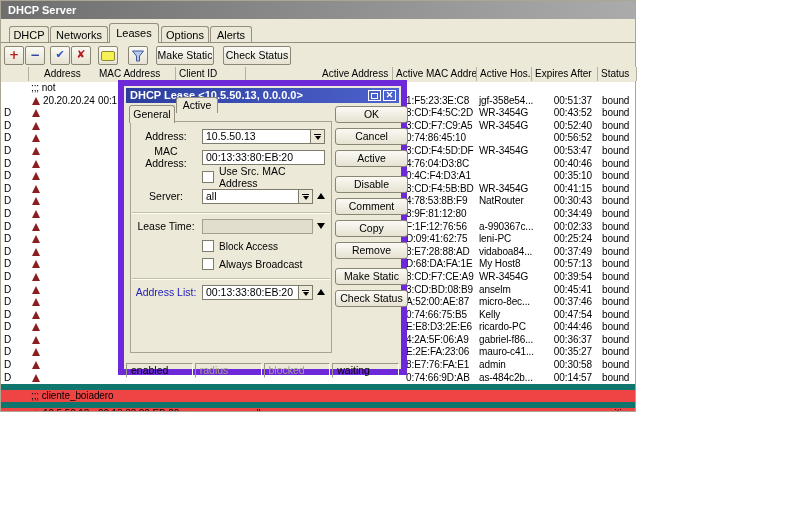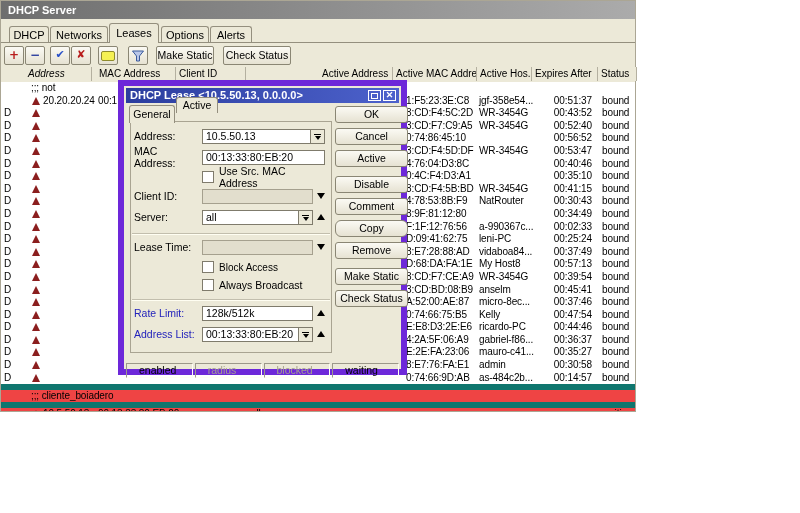--- a/index.html
+++ b/index.html
@@ -56,40 +56,40 @@
        color:#fff;text-align:center;box-sizing:border-box}
   .dwbtn .sq{display:block;width:5px;height:4px;border:1px solid #fff;margin:2px auto 0}
   .dwbtn.x{font-size:9px;font-weight:bold;line-height:9px}
   .dtab{position:absolute;height:16px;line-height:15px;font-size:10.5px;text-align:center;
        background:#ece9d8;border:1px solid #948f7e;border-bottom:none;border-radius:3px 3px 0 0;
        box-sizing:border-box;z-index:2}
   .dtab.active{height:18px;line-height:17px}
   .dlg-box{position:absolute;left:6px;top:35px;width:202px;height:232px;
        border:1px solid #a9a492;box-sizing:border-box}
   .frow{display:flex;align-items:center;margin:5px 6px 0 3px;height:16px}
-  .lbl{width:64px;text-align:left;margin-right:4px;font-size:10.5px;flex:none}
+  .lbl{width:64px;text-align:center;margin-right:4px;font-size:10.5px;flex:none}
   .lbl.accent{color:#2323bb}
   .fld{position:relative;height:15px;box-sizing:border-box;border:1px solid #7f7b6c;background:#fff;
        flex:1;font-size:10.5px;line-height:13px;padding:0 3px;overflow:hidden;white-space:nowrap}
   .fld.dis{background:#e2decd;border-color:#a5a08e}
   .spin{position:absolute;top:0;right:0;bottom:0;width:13px;border-left:1px solid #7f7b6c;background:#ece9d8}
   .spin .bar{display:block;width:7px;border-top:1px solid #000;margin:4px auto 1px}
   .spin .tri{display:block;width:0;height:0;border-left:3px solid transparent;border-right:3px solid transparent;border-top:4px solid #000;margin:0 auto}
   .xarr{flex:none;width:0;height:0;margin-left:4px;border-left:4px solid transparent;border-right:4px solid transparent}
   .xarr.up{border-bottom:6px solid #000}
   .xarr.down{border-top:6px solid #000}
   .chkrow{display:flex;align-items:center;margin:6px 6px 0 71px;height:12px;font-size:10.5px}
   .chk{flex:none;width:10px;height:10px;border:1px solid #7f7b6c;background:#fff;margin-right:5px}
   .fsep{height:1px;background:#c2bead;box-shadow:0 1px 0 #fffef2;margin:8px 1px 2px}
   .dbtn{position:absolute;left:211px;width:73px;height:17px;box-sizing:border-box;
        background:linear-gradient(#fbfaf4,#e6e2d2);border:1px solid #8a8674;border-radius:3px;
        font-size:10.5px;line-height:15px;text-align:center}
   .sbar{position:absolute;left:2px;right:2px;top:277px;height:15px;display:flex;gap:2px}
   .scell{flex:1;box-sizing:border-box;border:1px solid;border-color:#9c988a #fffef2 #fffef2 #9c988a;
-       font-size:10.5px;line-height:12px;padding-left:12px;overflow:hidden}
+       font-size:10.5px;line-height:12px;padding-left:4px;overflow:hidden}
   .scell.dim{color:#a5a08e}
 </style>
 </head>
 <body>
 
 <div class="win">
   <div class="win-title">
     <span>DHCP Server</span>
   </div>
 
@@ -120,21 +120,21 @@
       <svg width="14" height="14" viewBox="0 0 14 14" style="margin-top:2px">
         <polygon points="1.5,2 12.5,2 8.5,7 8.5,12 5.5,12 5.5,7" fill="#b9c6e8" stroke="#3a5a9c" stroke-width="1"></polygon>
       </svg>
     </div>
     <div class="tbtn" style="left:155px;width:58px">Make Static</div>
     <div class="tbtn" style="left:222px;width:68px">Check Status</div>
   </div>
 
   <div class="thead">
       <div class="hcell" style="left: 0px; width: 28px;"></div>
-      <div class="hcell" style="left: 24px; width: 67px; font-style: italic;">Address</div>
+      <div class="hcell" style="left: 40px; width: 67px;">Address</div>
       <div class="hcell" style="left: 95px; width: 80px;">MAC Address</div>
       <div class="hcell" style="left: 175px; width: 70px;">Client ID</div>
       <div class="hcell" style="left: 245px; width: 73px; margin-top: 33px;">Server</div>
       <div class="hcell" style="left: 318px; width: 74px;">Active Address</div>
       <div class="hcell" style="left: 392px; width: 84px;">Active MAC Addre...</div>
       <div class="hcell" style="left: 476px; width: 55px;">Active Hos...</div>
       <div class="hcell" style="left: 531px; width: 66px;">Expires After</div>
       <div class="hcell" style="left: 597px; width: 39px;">Status</div>
     </div>
   <div class="tbody">
@@ -356,25 +356,20 @@
       </div>
       <div class="frow">
         <div class="lbl">MAC Address:</div>
         <div class="fld">00:13:33:80:EB:20</div>
       </div>
       <div class="chkrow">
         <div class="chk"></div>
         <div style="font-size: 10.5px;">Use Src. MAC Address</div>
       </div>
       <div class="frow">
-        <div class="lbl">Client ID:</div>
-        <div class="fld dis"></div>
-        <div class="xarr down"></div>
-      </div>
-      <div class="frow">
         <div class="lbl">Server:</div>
         <div class="fld">all<div class="spin">
             <div class="bar"></div>
             <div class="tri"></div>
           </div></div>
         <div class="xarr up"></div>
       </div>
       <div class="fsep"></div>
       <div class="frow">
         <div class="lbl">Lease Time:</div>
@@ -383,41 +378,36 @@
       </div>
       <div class="chkrow">
         <div class="chk"></div>
         <div style="font-size: 10px;">Block Access</div>
       </div>
       <div class="chkrow">
         <div class="chk"></div>
         <div style="font-size: 10.5px;">Always Broadcast</div>
       </div>
       <div class="fsep"></div>
-      <div class="frow">
-        <div class="lbl accent">Rate Limit:</div>
-        <div class="fld">128k/512k</div>
-        <div class="xarr up"></div>
-      </div>
       <div class="frow">
         <div class="lbl accent">Address List:</div>
         <div class="fld">00:13:33:80:EB:20<div class="spin">
             <div class="bar"></div>
             <div class="tri"></div>
           </div></div>
         <div class="xarr up"></div>
       </div>
     </div>
   <div id="dlg-buttons">
       <div class="dbtn" style="top: 20px;">OK</div>
       <div class="dbtn" style="top: 42px;">Cancel</div>
       <div class="dbtn" style="top: 64px;">Active</div>
       <div class="dbtn" style="top: 90px;">Disable</div>
       <div class="dbtn" style="top: 112px;">Comment</div>
-      <div class="dbtn" style="top: 134px; border-radius: 6px;">Copy</div>
+      <div class="dbtn" style="top: 134px;">Copy</div>
       <div class="dbtn" style="top: 156px;">Remove</div>
       <div class="dbtn" style="top: 182px;">Make Static</div>
       <div class="dbtn" style="top: 204px;">Check Status</div>
     </div>
   <div class="sbar">
       <div class="scell">enabled</div>
       <div class="scell dim">radius</div>
       <div class="scell dim">blocked</div>
       <div class="scell">waiting</div>
     </div>

